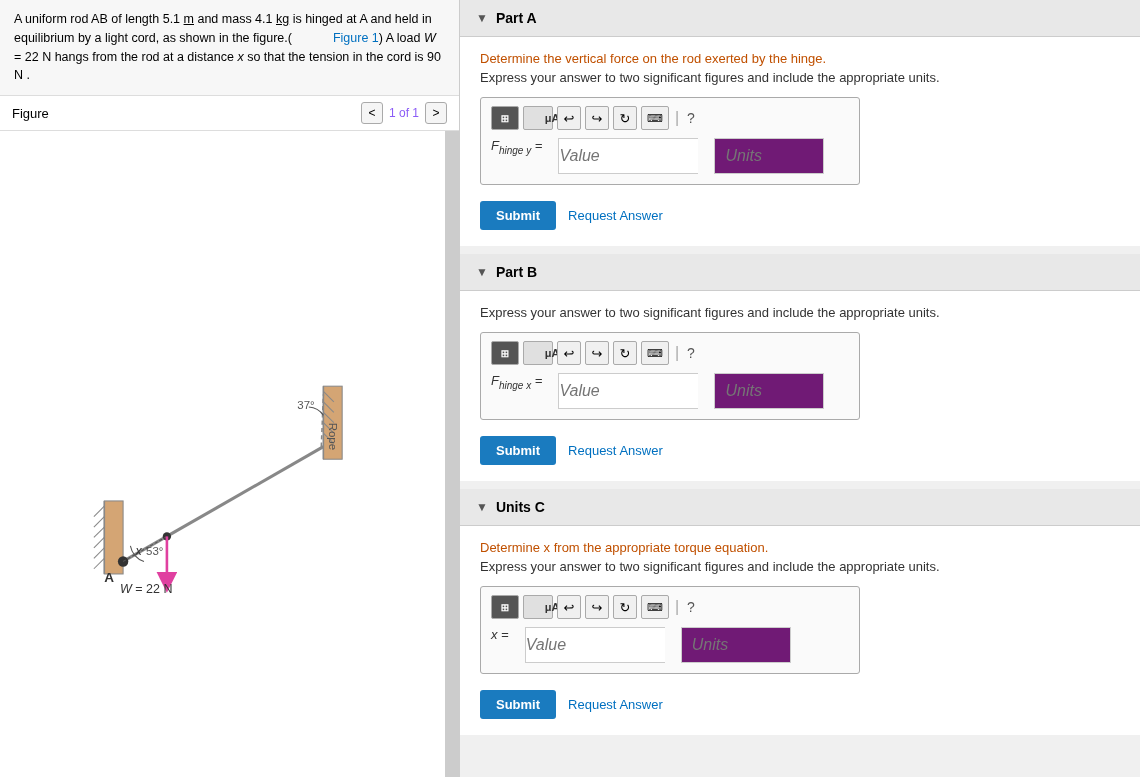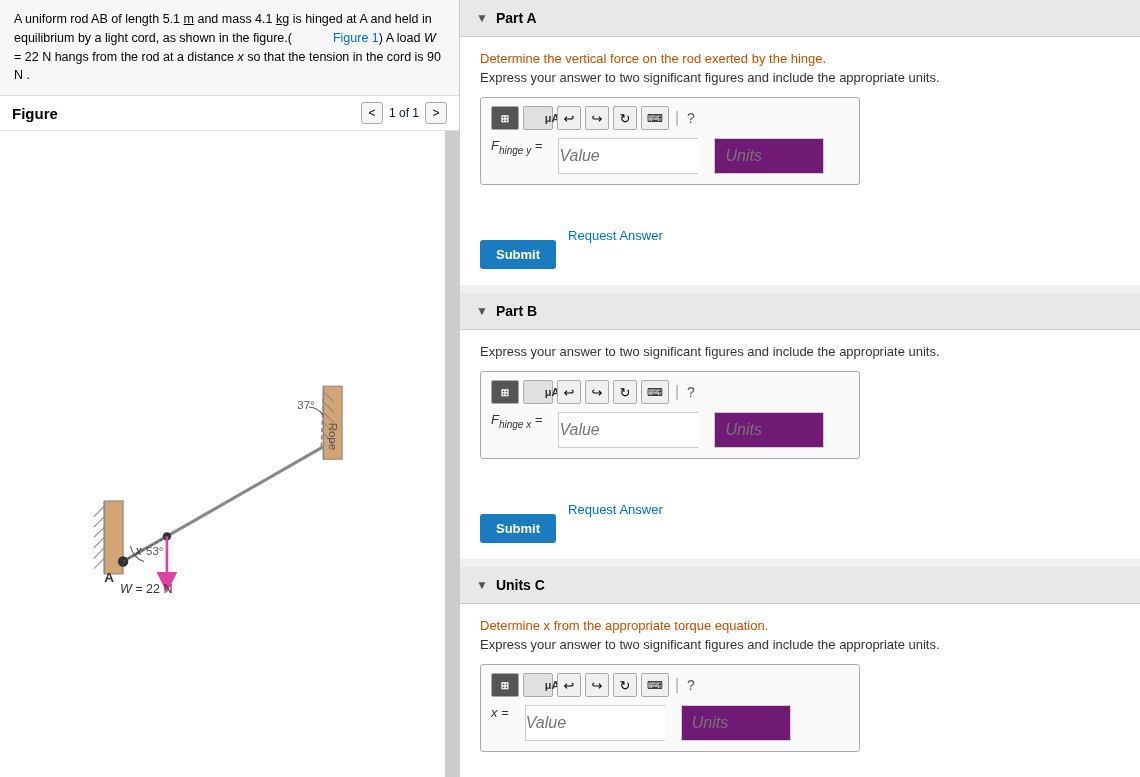--- a/index.html
+++ b/index.html
@@ -41,22 +41,22 @@
     .figure-header {
       display: flex;
       align-items: center;
       justify-content: space-between;
       padding: 6px 12px;
       border-bottom: 1px solid #ddd;
       background: #fff;
     }
 
     .figure-title {
-      font-weight: bold;
-      font-size: 15px;
+      font-weight: normal;
+      font-size: 13px;
     }
 
     .figure-nav {
       display: flex;
       align-items: center;
       gap: 6px;
     }
 
     .nav-btn {
       width: 22px;
@@ -64,21 +64,21 @@
       border: 1px solid #aaa;
       background: #f5f5f5;
       border-radius: 3px;
       cursor: pointer;
       font-size: 12px;
       display: flex; align-items: center; justify-content: center;
     }
 
     .figure-count {
       font-size: 12px;
-      color: #0f172a;
+      color: #8b5cf6;
     }
 
     .figure-area {
       flex: 1;
       background: #fff;
       position: relative;
       overflow: hidden;
     }
 
     
@@ -254,21 +254,20 @@
 
     .submit-btn {
       background: #1a7bbf;
       color: #fff;
       border: none;
       border-radius: 3px;
       padding: 7px 16px;
       font-size: 13px;
       cursor: pointer;
       font-weight: bold;
-      margin-top: 39px;
     }
 
     .request-link {
       color: #0070c0;
       text-decoration: none;
       font-size: 13px;
       cursor: pointer;
       text-align: right;
     }
 

